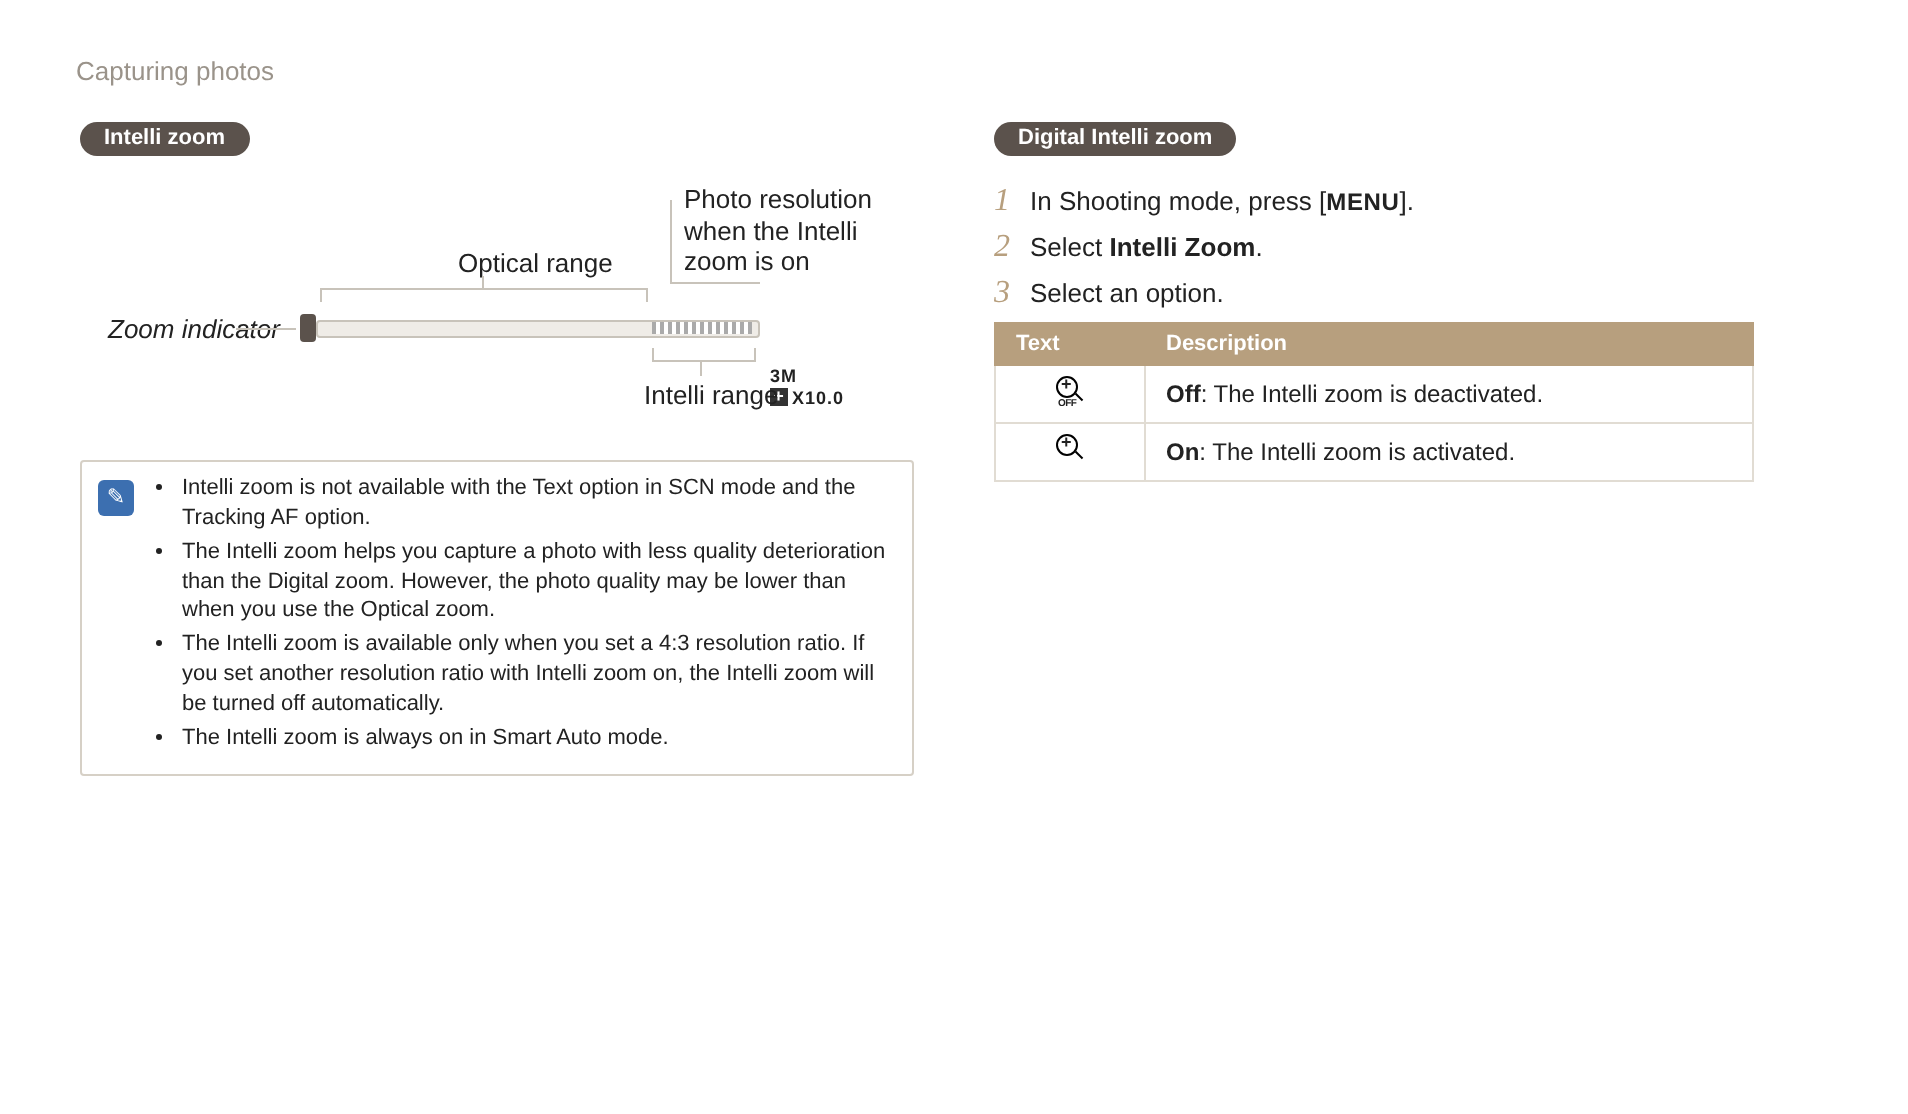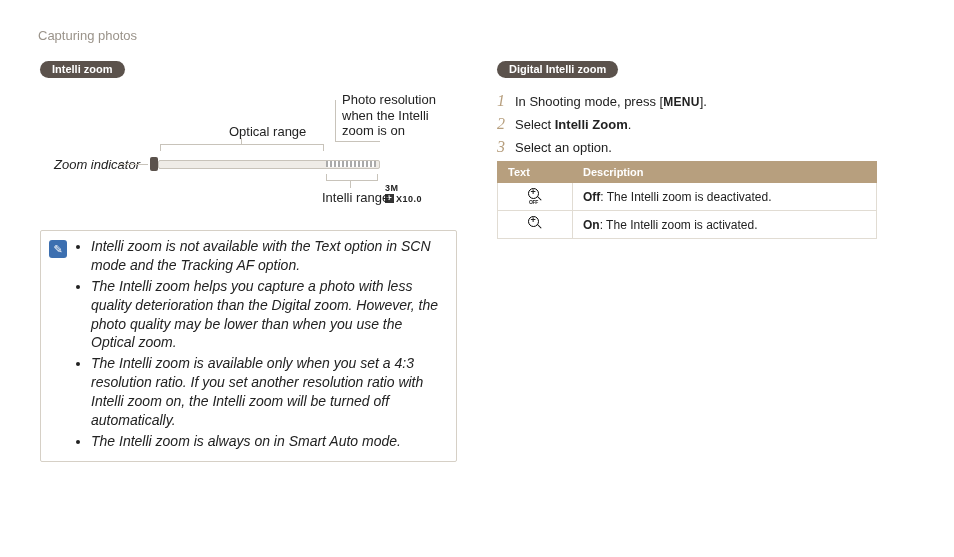--- a/index.html
+++ b/index.html
@@ -145,23 +145,22 @@
     font-size: 11px;
     line-height: 18px;
     text-align: center;
     margin-right: 10px;
     flex: 0 0 18px;
     margin-top: 3px;
   }
   .note ul {
     margin: 0;
     padding-left: 14px;
-    font-size: 14px;
+    font-size: 11px;
     line-height: 1.35;
-    font-style: italic;
   }
   .note ul li { margin-bottom: 2px; }
   
   .steps {
     margin-top: 8px;
   }
   .step {
     display: flex;
     font-size: 13px;
     margin-bottom: 5px;

